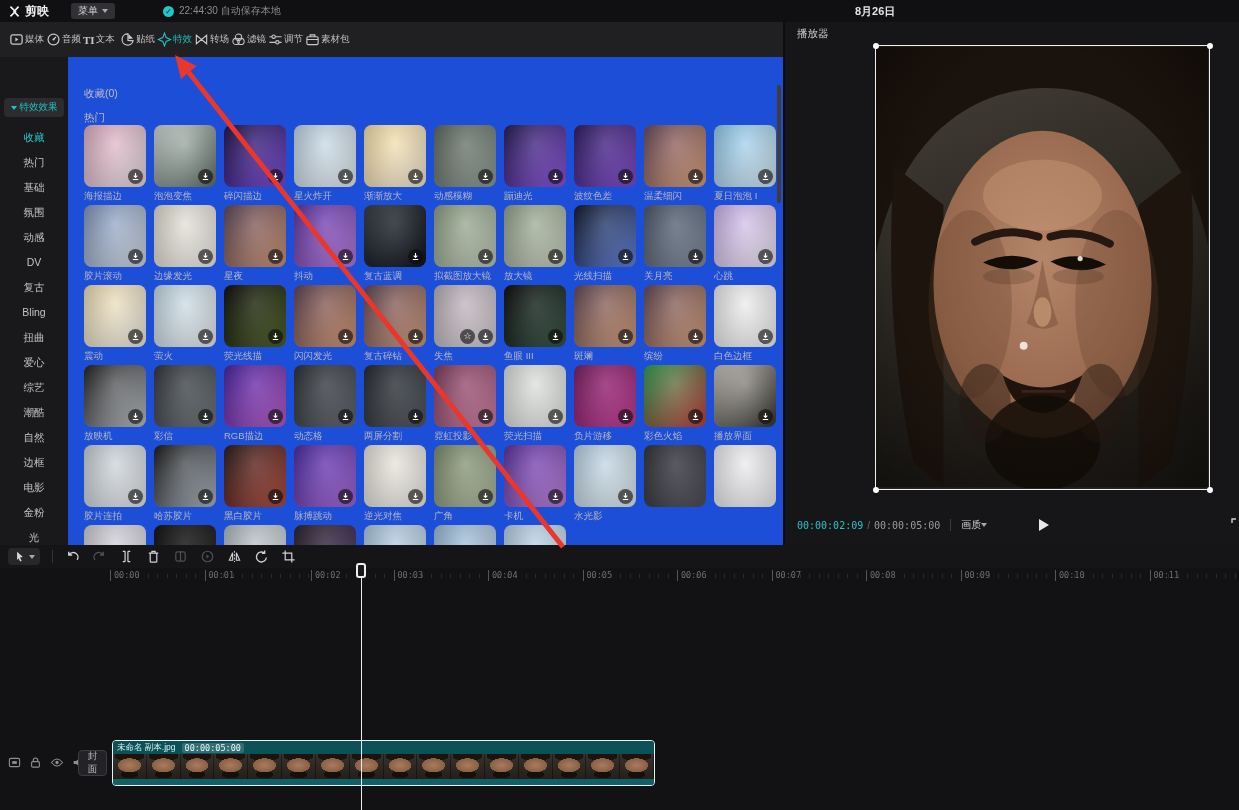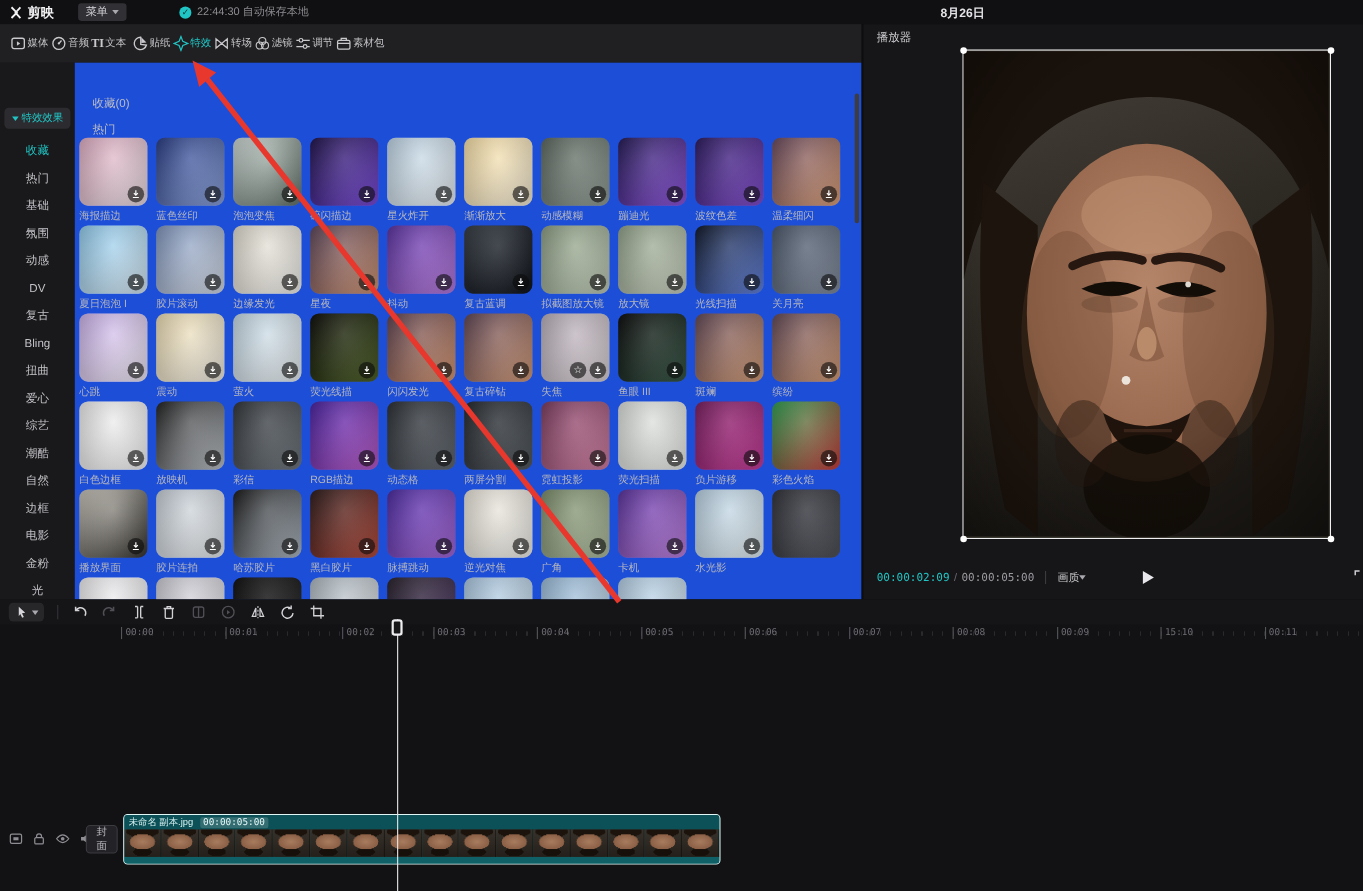--- a/index.html
+++ b/index.html
@@ -32,21 +32,21 @@
   .cat-sidebar{position:absolute;left:0;top:35px;width:68px;height:488px;background:#19191b;}
   .cat-header{position:absolute;left:4px;top:41px;width:60px;height:19px;background:#2c2c30;border-radius:4px;display:flex;align-items:center;justify-content:center;gap:3px;color:#21c4c4;font-size:9.5px;cursor:pointer;}
   .cat-header .caret-dn{border-top-color:#21c4c4;border-left-width:3px;border-right-width:3px;}
   .cat-list{position:absolute;left:0;top:68px;width:68px;margin:0;padding:0;list-style:none;}
   .cat-list li{height:25px;line-height:25px;text-align:center;font-size:10.5px;color:#c3c3c8;cursor:pointer;white-space:nowrap;}
   .cat-list li.active{color:#21c4c4;}
 
   .lib{position:absolute;left:68px;top:35px;width:715px;height:488px;background:#1d4ed8;}
   .fav-header{position:absolute;left:16px;top:30px;font-size:10.5px;color:#bdbdc2;}
   .sec-header{position:absolute;left:16px;top:54px;font-size:10.5px;color:#bdbdc2;}
-  .grid{position:absolute;left:4px;top:68px;width:692px;height:420px;overflow:hidden;
+  .grid{position:absolute;left:16px;top:68px;width:692px;height:420px;overflow:hidden;
     display:grid;grid-template-columns:repeat(10,62px);column-gap:8px;row-gap:4px;align-content:start;}
   .card{width:62px;height:76px;cursor:pointer;}
   .thumb{position:relative;width:62px;height:62px;border-radius:8px;background:linear-gradient(135deg,var(--c1),var(--c2));overflow:hidden;}
   .thumb::after{content:"";position:absolute;inset:0;background:radial-gradient(ellipse at 50% 30%,rgba(255,255,255,.14),rgba(0,0,0,.22) 85%);}
   .dl{position:absolute;right:3px;bottom:3px;width:15px;height:15px;border-radius:50%;background:rgba(10,10,10,.6);display:flex;align-items:center;justify-content:center;z-index:2;}
   .fav-star{position:absolute;right:21px;bottom:3px;width:15px;height:15px;border-radius:50%;background:rgba(10,10,10,.6);color:#fff;font-size:9px;line-height:15px;text-align:center;z-index:2;}
   .card-lb{margin-top:3px;font-size:9.5px;color:#b6b6bb;width:62px;overflow:hidden;text-overflow:ellipsis;white-space:nowrap;}
   .lib-scrollbar{position:absolute;right:2px;top:28px;width:4px;height:118px;border-radius:2px;background:#3c3c41;}
 
   
@@ -238,30 +238,20 @@
       <div class="grid">
           <div class="card">
             <div class="thumb" style="--c1: #d9a8bd; --c2: #f0e3e8;">
               <span class="dl">
                 <svg width="9" height="9" viewBox="0 0 10 10">
                   <path d="M5 1v4.6M3 4l2 2 2-2M2 8.4h6" stroke="#fff" stroke-width="1.2" fill="none"></path>
                 </svg>
               </span>
             </div>
             <div class="card-lb">海报描边</div>
-          </div>
-          <div class="card">
-            <div class="thumb" style="--c1: #26397e; --c2: #8fa6e0;">
-              <span class="dl">
-                <svg width="9" height="9" viewBox="0 0 10 10">
-                  <path d="M5 1v4.6M3 4l2 2 2-2M2 8.4h6" stroke="#fff" stroke-width="1.2" fill="none"></path>
-                </svg>
-              </span>
-            </div>
-            <div class="card-lb">蓝色丝印</div>
           </div>
           <div class="card">
             <div class="thumb" style="--c1: #c9d3cf; --c2: #66756c;">
               <span class="dl">
                 <svg width="9" height="9" viewBox="0 0 10 10">
                   <path d="M5 1v4.6M3 4l2 2 2-2M2 8.4h6" stroke="#fff" stroke-width="1.2" fill="none"></path>
                 </svg>
               </span>
             </div>
             <div class="card-lb">泡泡变焦</div>
@@ -891,21 +881,21 @@
         <span class="tick" style="left: 110px;">00:00</span>
         <span class="tick" style="left: 204.5px;">00:01</span>
         <span class="tick" style="left: 311px;">00:02</span>
         <span class="tick" style="left: 393.5px;">00:03</span>
         <span class="tick" style="left: 488px;">00:04</span>
         <span class="tick" style="left: 582.5px;">00:05</span>
         <span class="tick" style="left: 677px;">00:06</span>
         <span class="tick" style="left: 771.5px;">00:07</span>
         <span class="tick" style="left: 866px;">00:08</span>
         <span class="tick" style="left: 960.5px;">00:09</span>
-        <span class="tick" style="left: 1055px;">15:10</span>
+        <span class="tick" style="left: 1055px;">00:10</span>
         <span class="tick" style="left: 1149.5px;">00:11</span>
       </div>
 
     <div class="track-ctrls">
       <span class="tk-ic">
         <svg width="13" height="13" viewBox="0 0 14 14">
             <rect x="1.5" y="2.5" width="11" height="9" rx="1.6" stroke="currentColor" stroke-width="1.2" fill="none"></rect>
             <rect x="4.5" y="5.5" width="5" height="3" fill="currentColor"></rect>
           </svg>
       </span>

